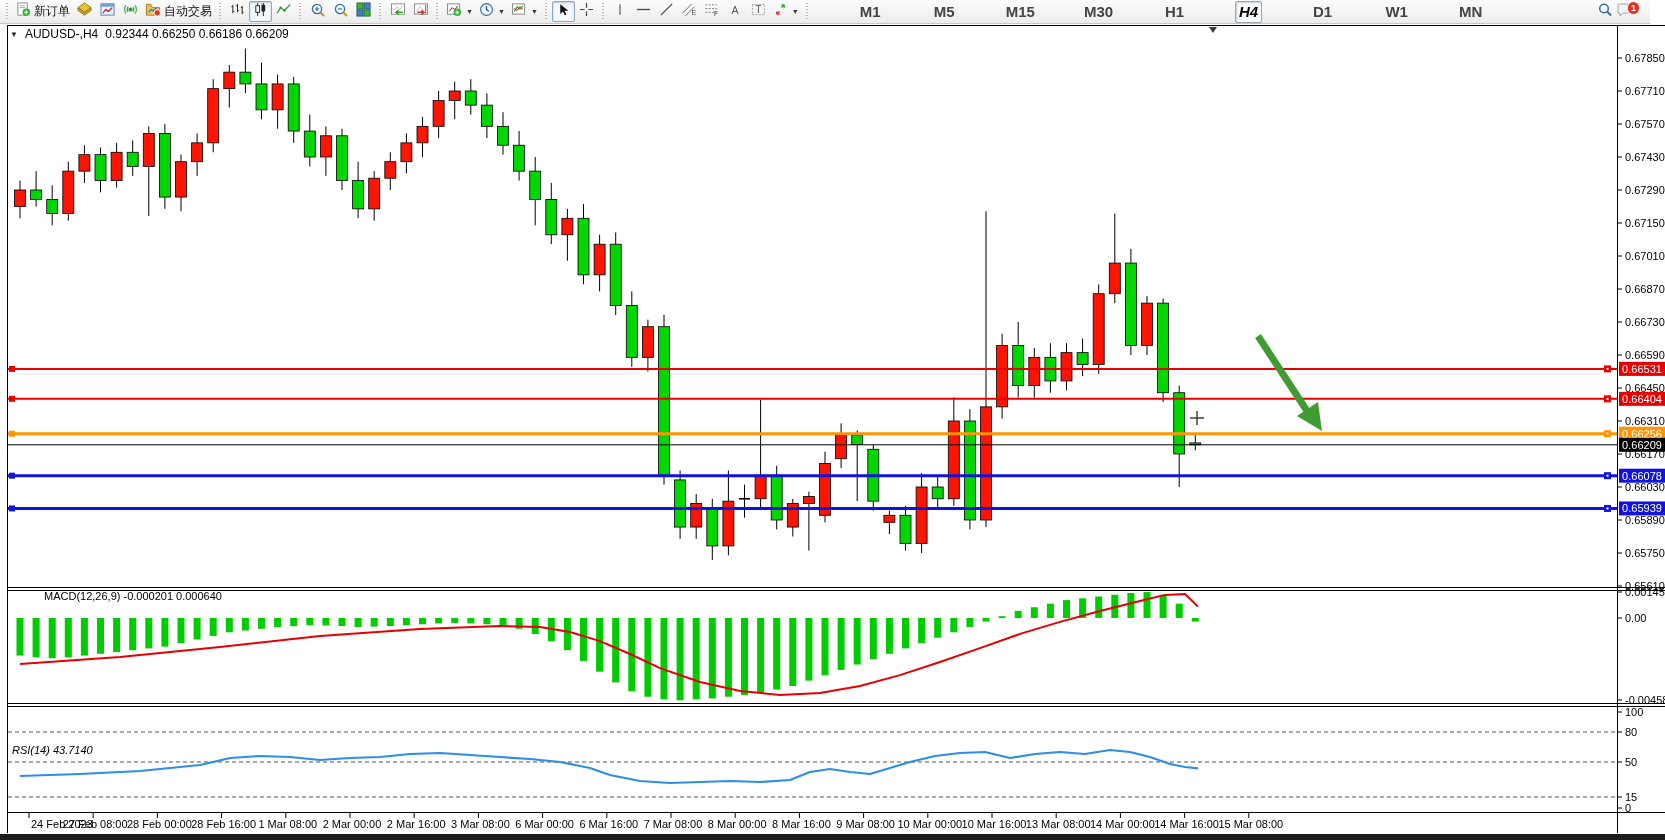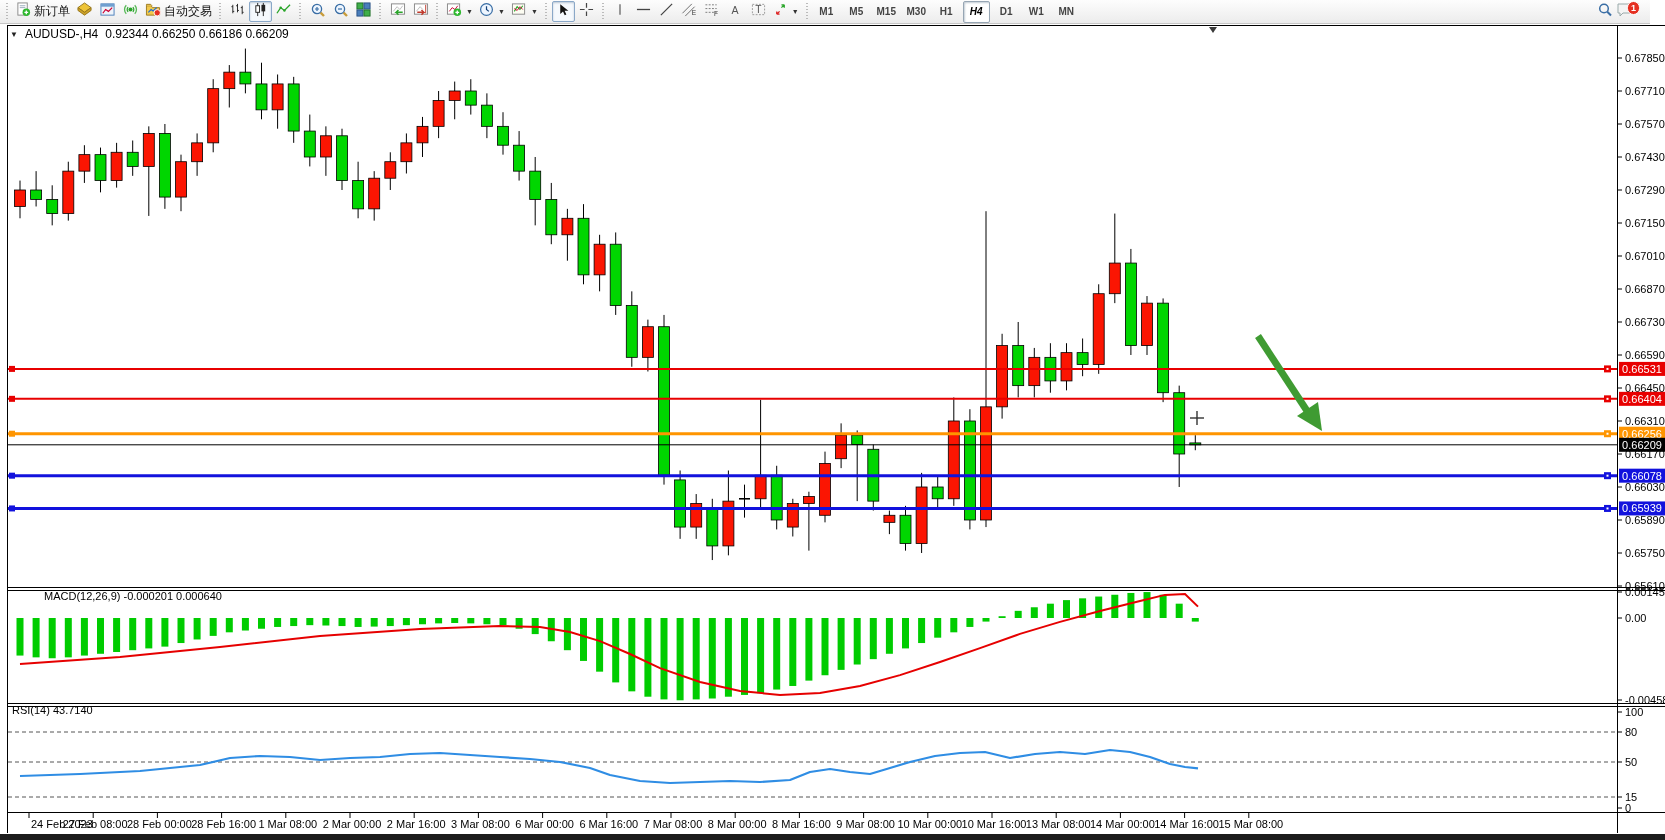--- a/index.html
+++ b/index.html
@@ -11,34 +11,34 @@
            display:flex;align-items:center;padding:0 2px;box-sizing:border-box;z-index:5;}
   .grip{width:5px;height:18px;margin:0 3px;
         background:repeating-linear-gradient(#bbb 0 1px,transparent 1px 3px);
         background-size:2px 100%;background-repeat:repeat-y;background-position:1px 0;}
   .tb{height:21px;min-width:23px;display:flex;align-items:center;justify-content:center;
       gap:3px;padding:0 2px;border:1px solid transparent;border-radius:2px;box-sizing:border-box;}
   .tb.active{background:#f5f9fd;border-color:#8aa8c8;box-shadow:inset 0 1px 2px #b9c6d4;}
   .tb .lbl{font-size:12px;color:#111;white-space:nowrap;}
   .caret{font-size:7px;color:#333;margin-left:1px;}
   .tfbtn{height:20px;min-width:25px;display:flex;align-items:center;justify-content:center;
-         font-size:10px;font-weight:bold;color:#444;border:1px solid transparent;border-radius:2px;}
+         font-size:15px;font-weight:bold;color:#444;border:1px solid transparent;border-radius:2px;margin-left:44px;}
   .tfbtn.active{background:#fff;border-color:#97a6b4;box-shadow:inset 1px 1px 2px #c3ccd4;color:#000;font-style:italic;}
   .spacer{flex:1;}
   .badge{position:absolute;top:0px;right:-6px;background:#e53022;color:#fff;font-size:9px;
          font-weight:bold;border-radius:7px;min-width:11px;height:12px;line-height:12px;
          text-align:center;border:1px solid #fff;}
   .chatwrap{position:relative;margin-right:14px;}
   
   #chart-svg{position:absolute;top:0;left:0;width:1665px;height:840px;z-index:1;}
   .overlay{position:absolute;z-index:3;color:#000;white-space:nowrap;}
   .title-row{top:27px;left:10px;font-size:12px;display:flex;gap:7px;align-items:center;}
   .title-row .dd{font-size:8px;color:#222;}
   .macd-lab{top:590px;left:12px;font-size:11px;padding-left:32px;}
-  .rsi-lab{top:704px;left:12px;font-size:11px;}
+  .rsi-lab{top:744px;left:12px;font-size:11px;font-style:italic;}
   .bottom-bar{position:absolute;top:834px;left:0;width:1665px;height:6px;background:#1d1d1d;z-index:4;}
   svg text{font-family:"Liberation Sans",sans-serif;}
 </style>
 </head>
 <body>
 
 <div class="screen">
 
   <svg id="chart-svg" viewBox="0 0 1665 840">
       <rect x="0" y="24" width="1665" height="810" fill="#fff"></rect>

